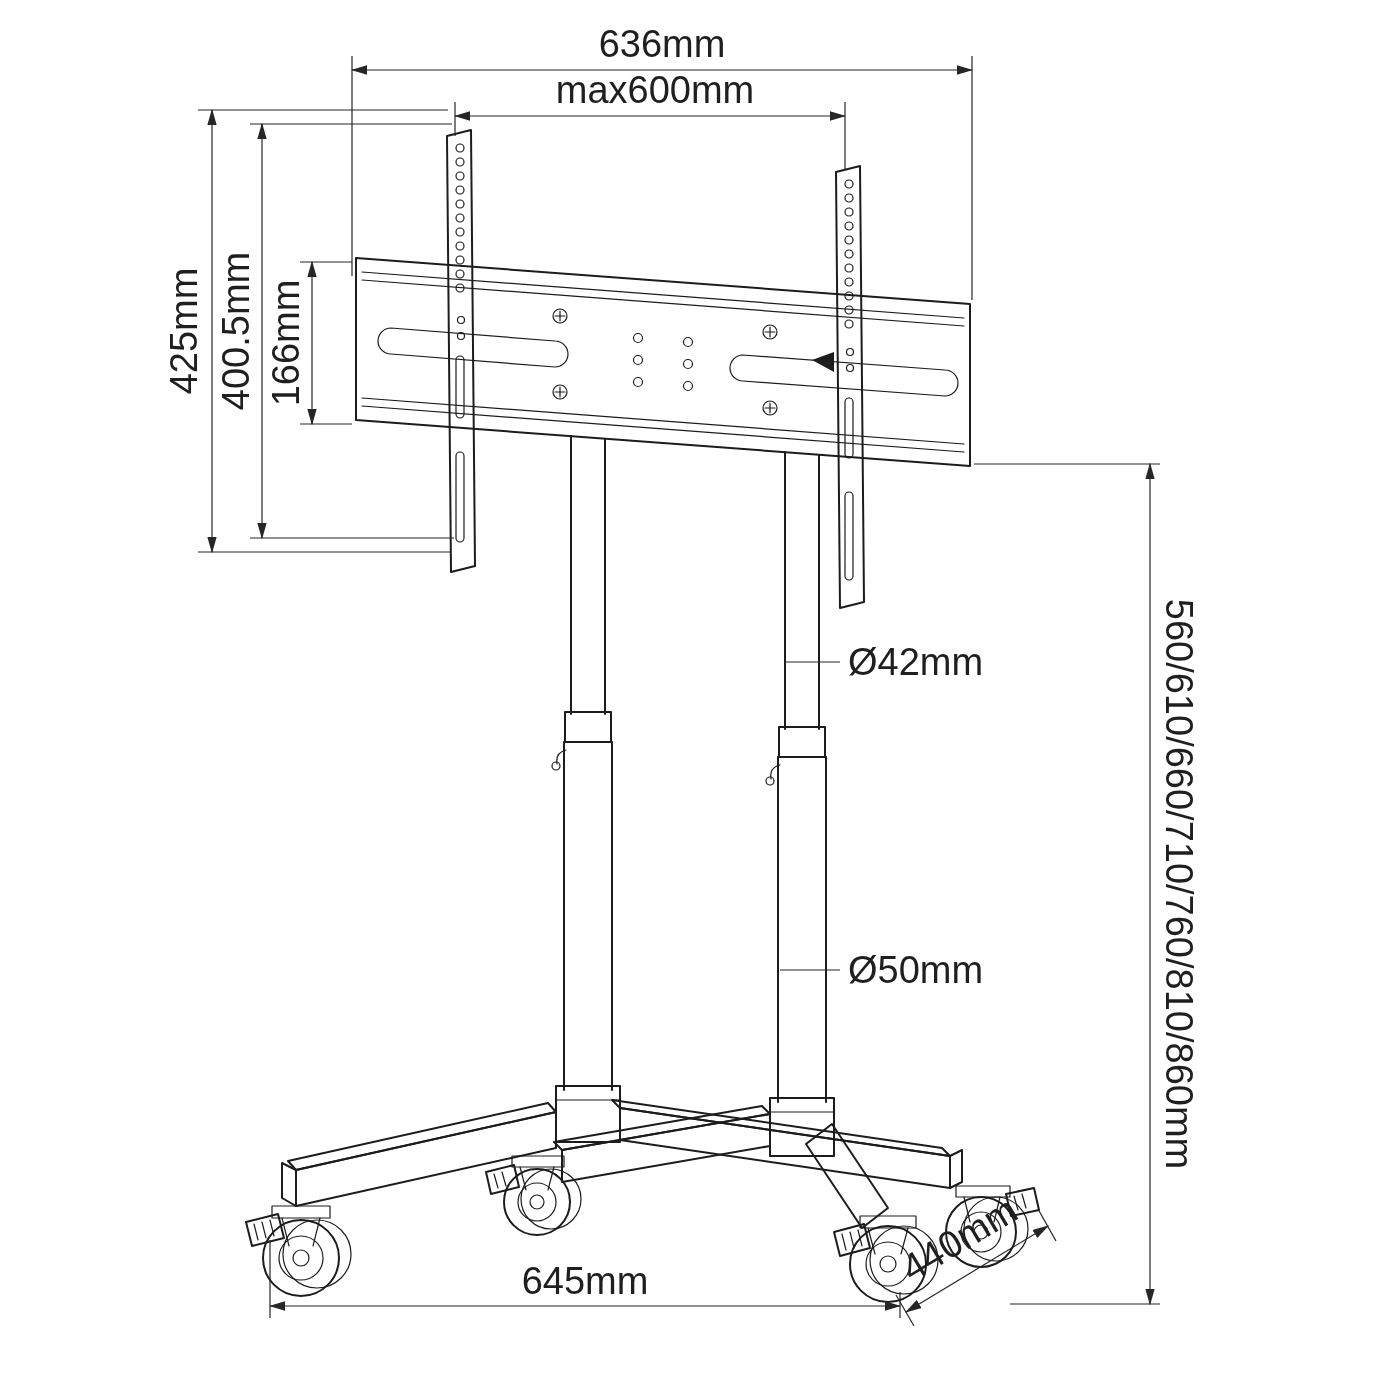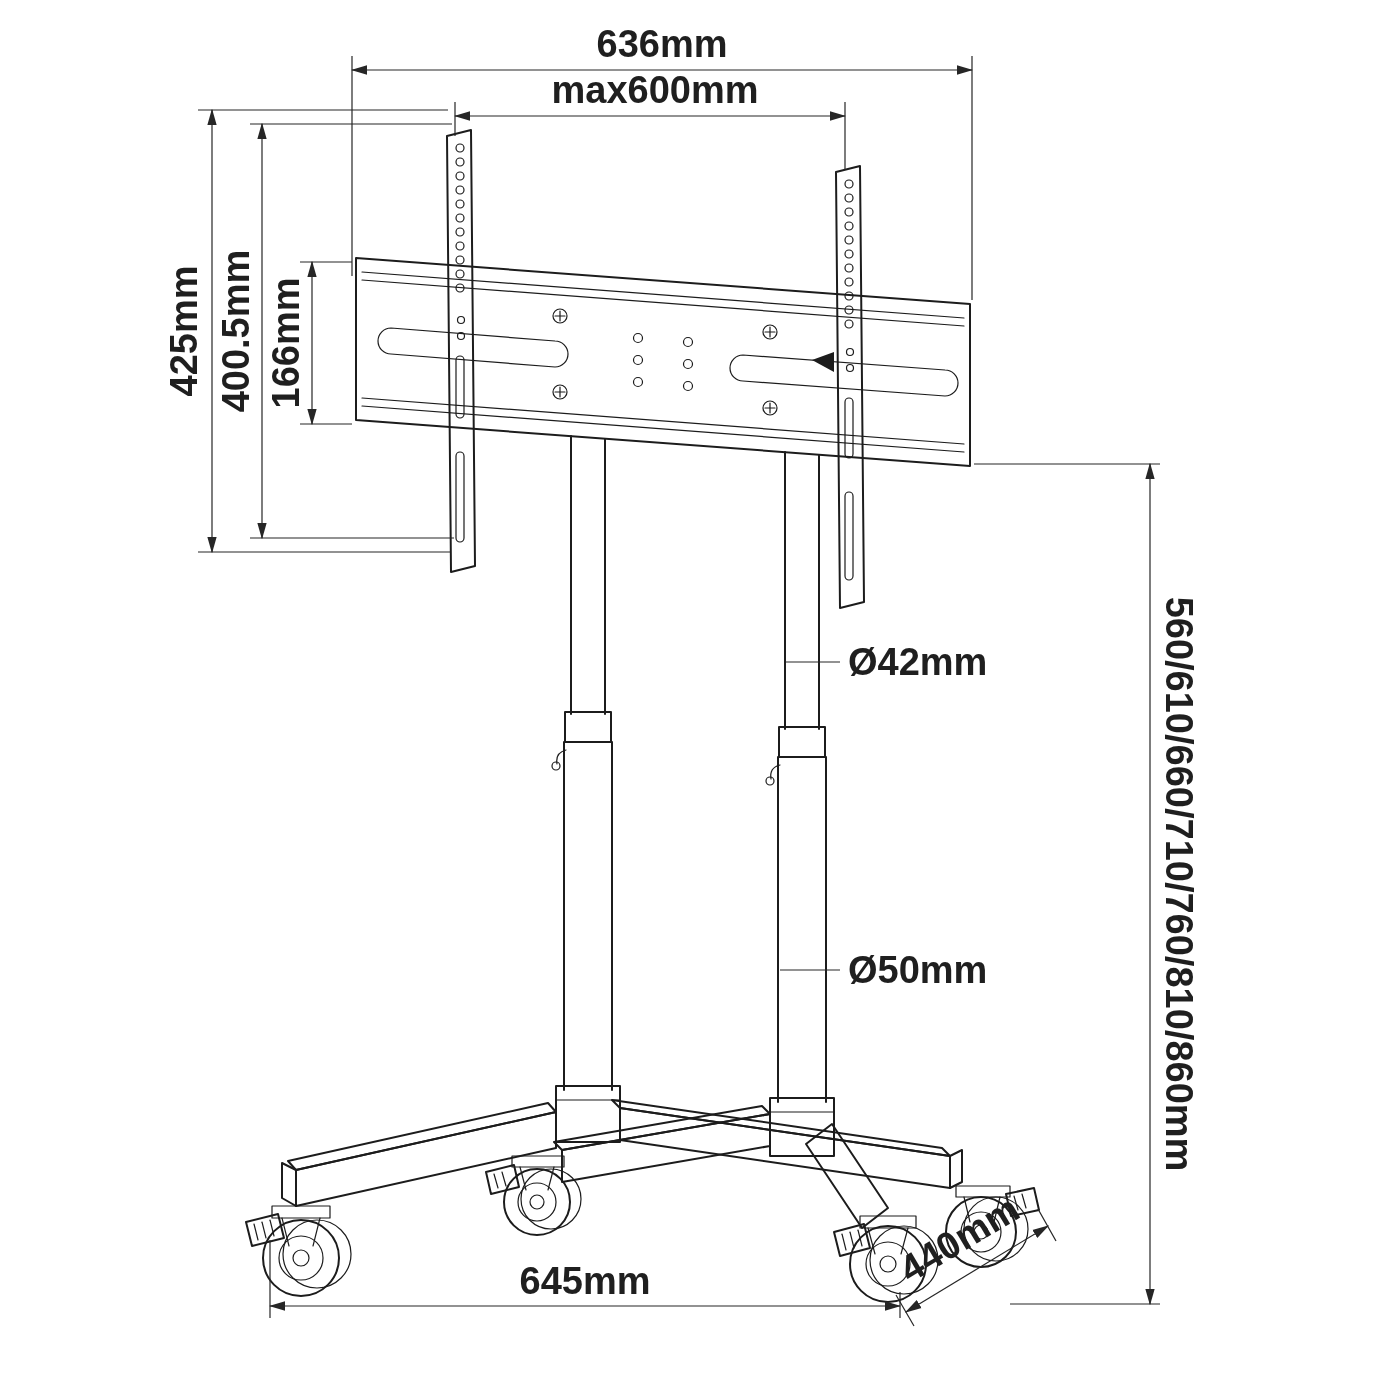--- a/index.html
+++ b/index.html
@@ -1,17 +1,17 @@
 <!DOCTYPE html>
 <html><head>
 <meta charset="utf-8">
 <style>
   html,body{margin:0;padding:0;background:#ffffff;}
   .canvas{position:relative;width:1400px;height:1400px;background:#ffffff;overflow:hidden;
-          font-family:"Liberation Sans",sans-serif;font-weight:bold;}
+          font-family:"Liberation Sans",sans-serif;}
   svg{display:block;}
   .draw{fill:none;stroke:#1c1c1c;stroke-width:2;stroke-linejoin:round;stroke-linecap:round;}
   .draw .thin{stroke-width:1.2;}
   .draw .solid{fill:#1c1c1c;stroke:none;}
   .dims line,.dims path{stroke:#262626;stroke-width:1.2;fill:none;}
   .dims text{font-family:"Liberation Sans",sans-serif;font-size:38px;fill:#1f1f1f;stroke:none;}
 </style>
 </head>
 <body>
 

